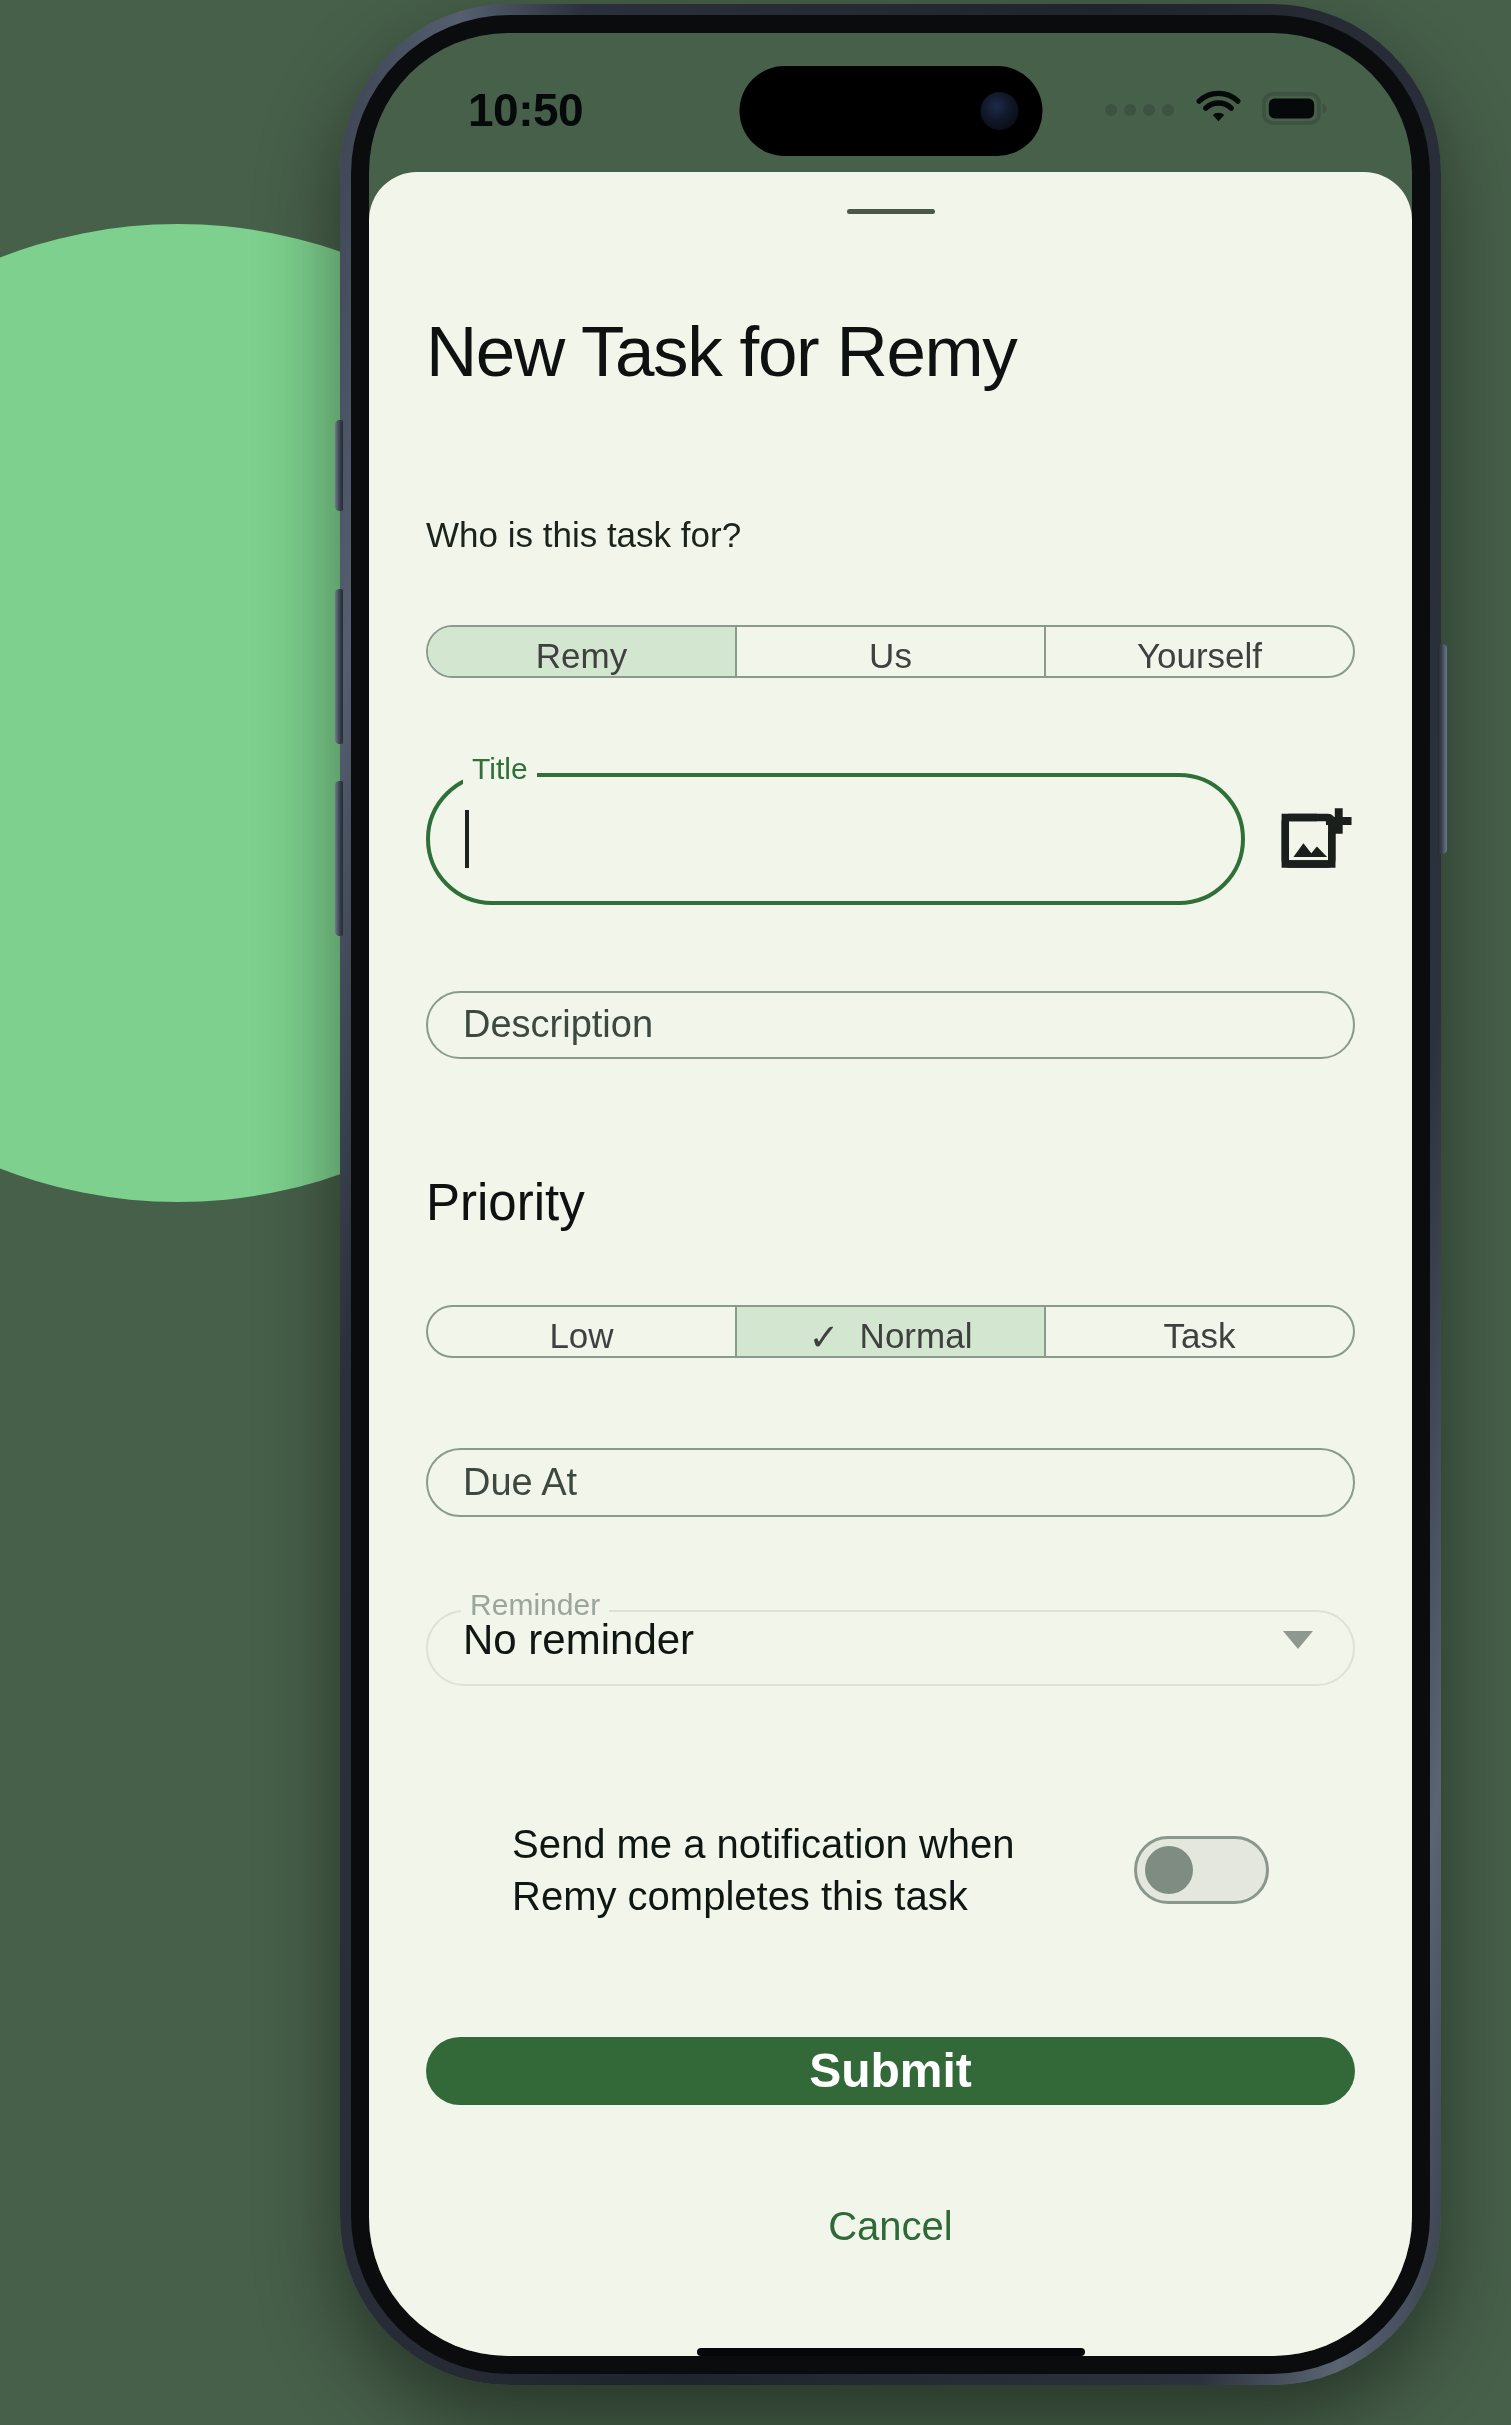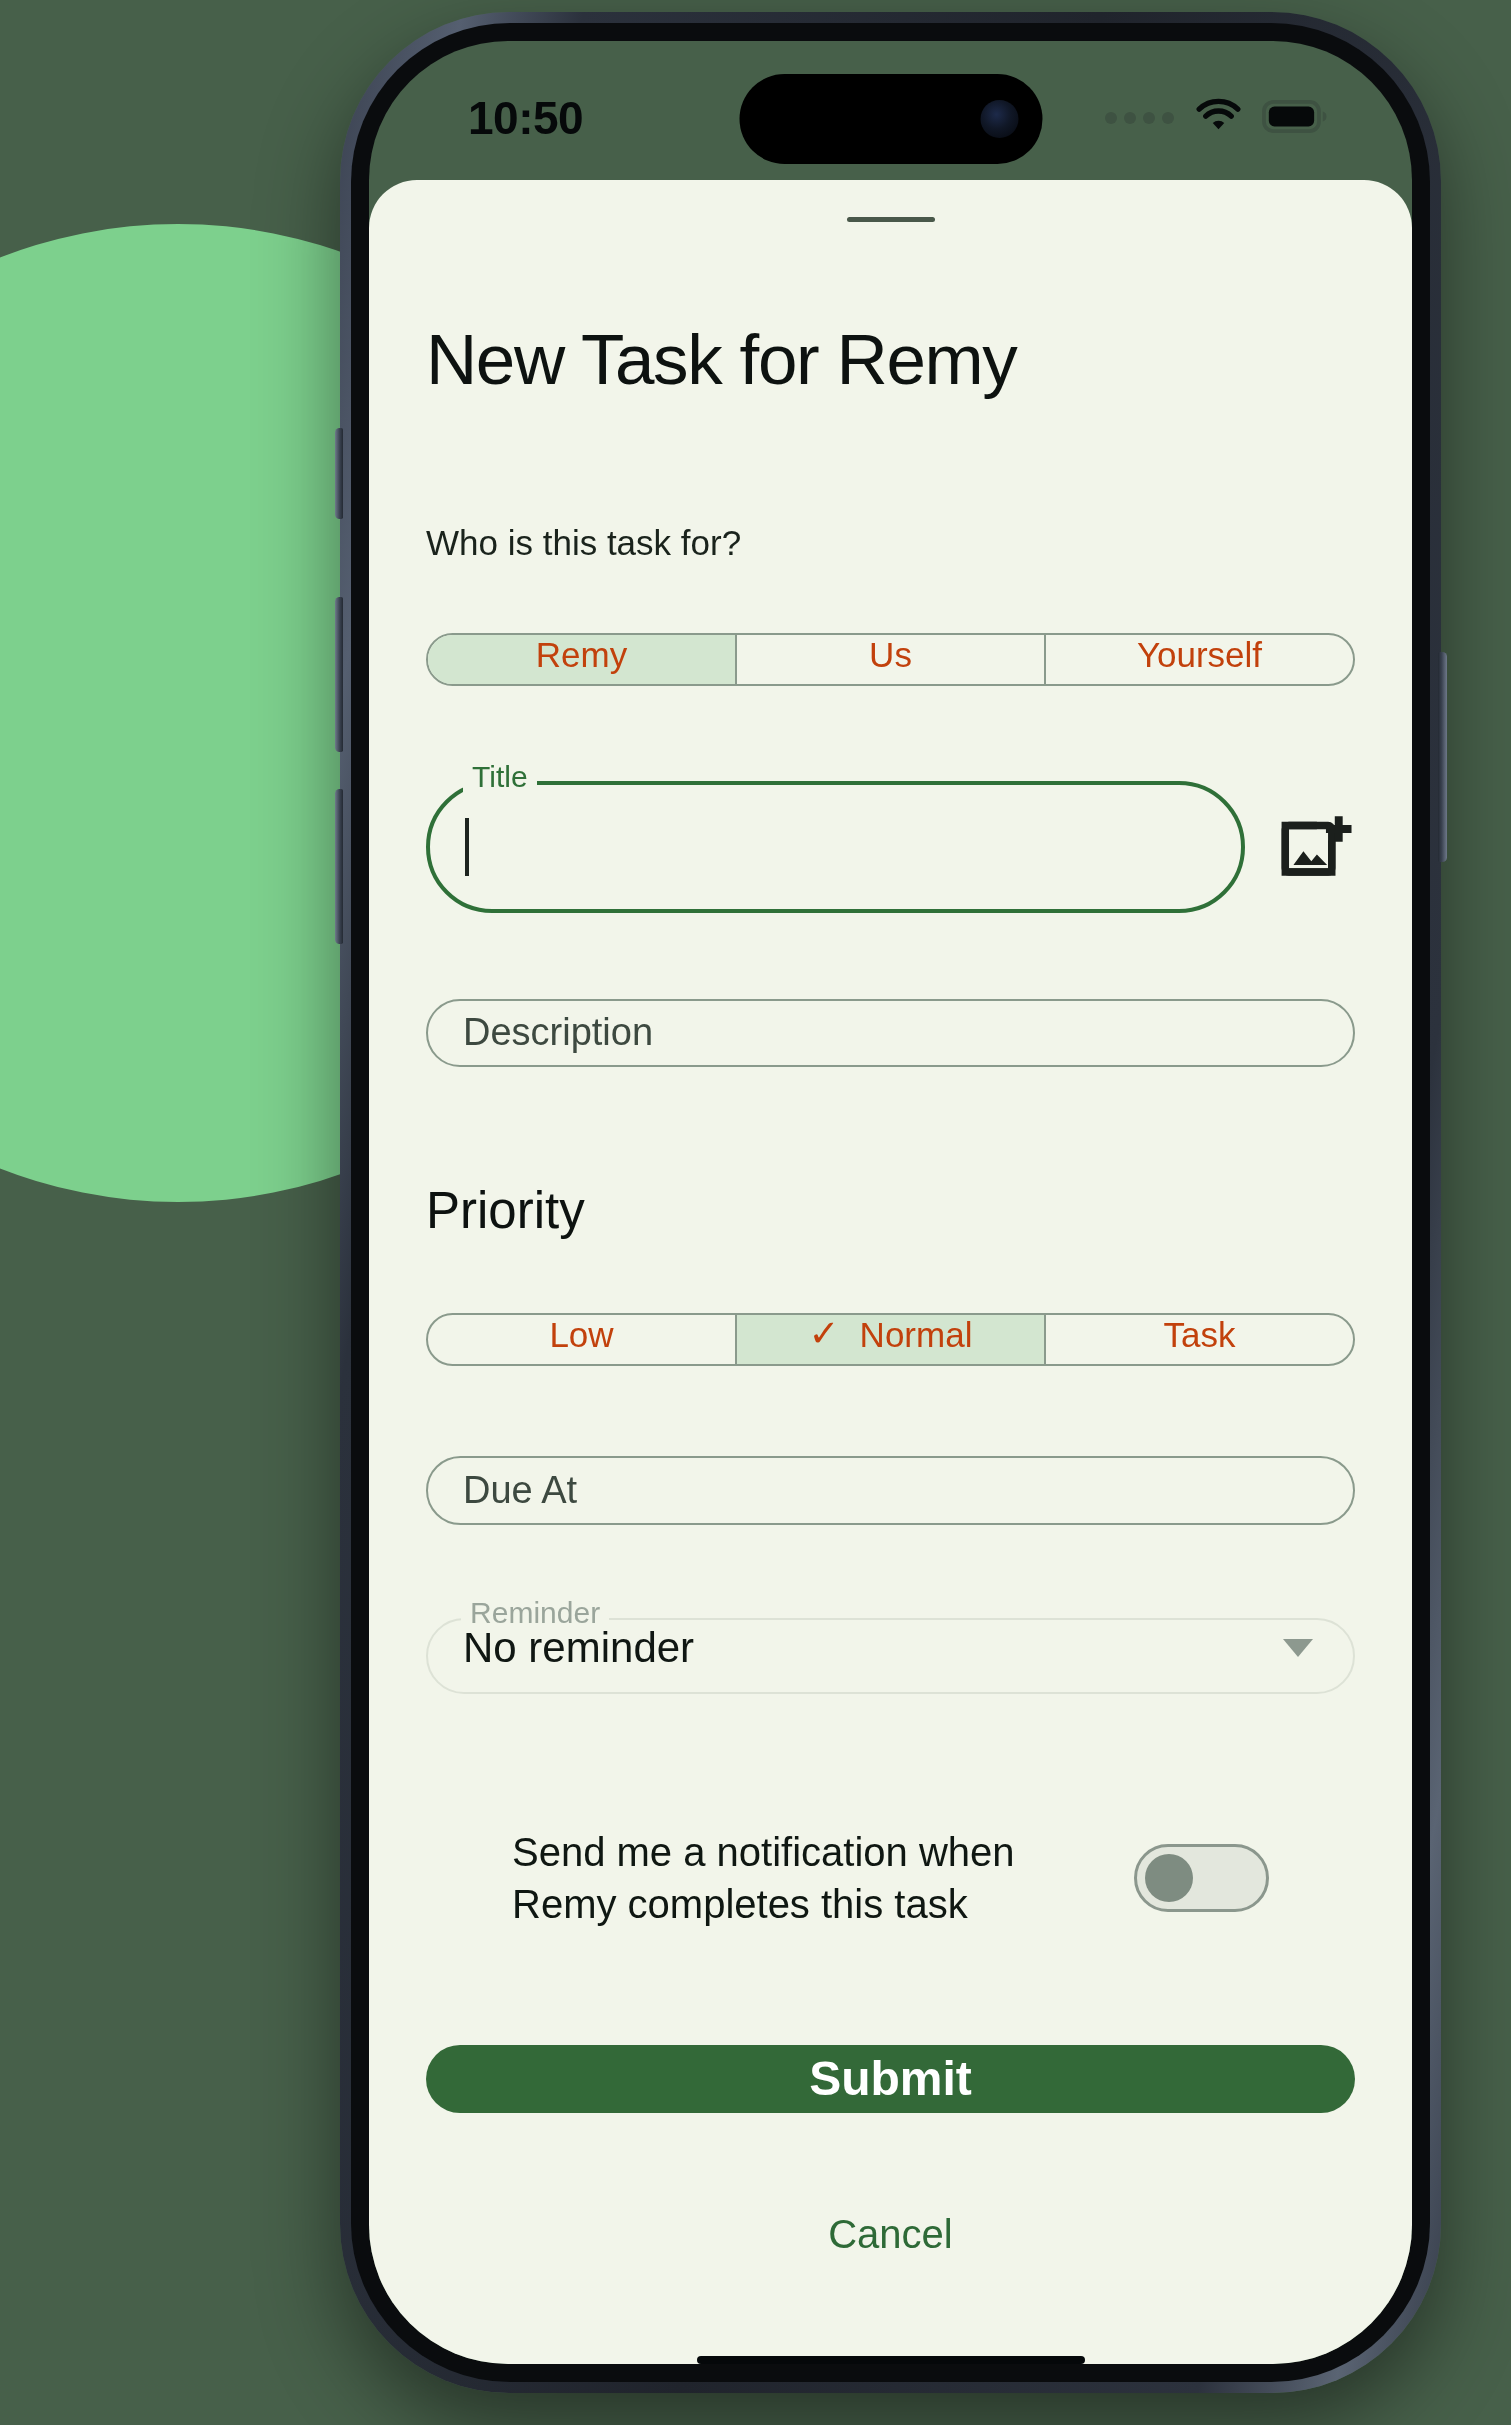--- a/index.html
+++ b/index.html
@@ -28,21 +28,21 @@
     width: 978px;
     height: 978px;
     border-radius: 50%;
     background: #7dd08d;
   }
 
   
   #phone {
     position: absolute;
     left: 340px;
-    top: 12px;
+    top: 4px;
     width: 1101px;
     height: 2381px;
     border-radius: 169px;
     background: linear-gradient(100deg, #3a4150 0%, #555f70 8%, #2b313c 16%, #20242c 50%, #2c323d 84%, #5a6473 93%, #363d4a 100%);
     box-shadow: 0 33px 82px rgba(0,0,0,.45);
   }
   #phone-inner-bezel {
     position: absolute;
     left: 11px;
     top: 11px;
@@ -171,25 +171,25 @@
     display: flex;
     height: 101px;
     border: 2.7px solid #8a9a8c;
     border-radius: 50px;
     overflow: hidden;
     background: #f2f5ea;
   }
   .segment {
     flex: 1;
     display: flex;
-    align-items: flex-start;
+    align-items: flex-end;
     justify-content: center;
     gap: 20px;
     font-size: 35px;
-    color: #c2410c;
+    color: #404040;
     border-left: 2.7px solid #8a9a8c;
     background: transparent;
   }
   .segment:first-child { border-left: none; }
   .segment.selected { background: #d3e6d0; }
   .check { font-size: 37px; line-height: 1; }
 
   
   .textfield {
     position: relative;

